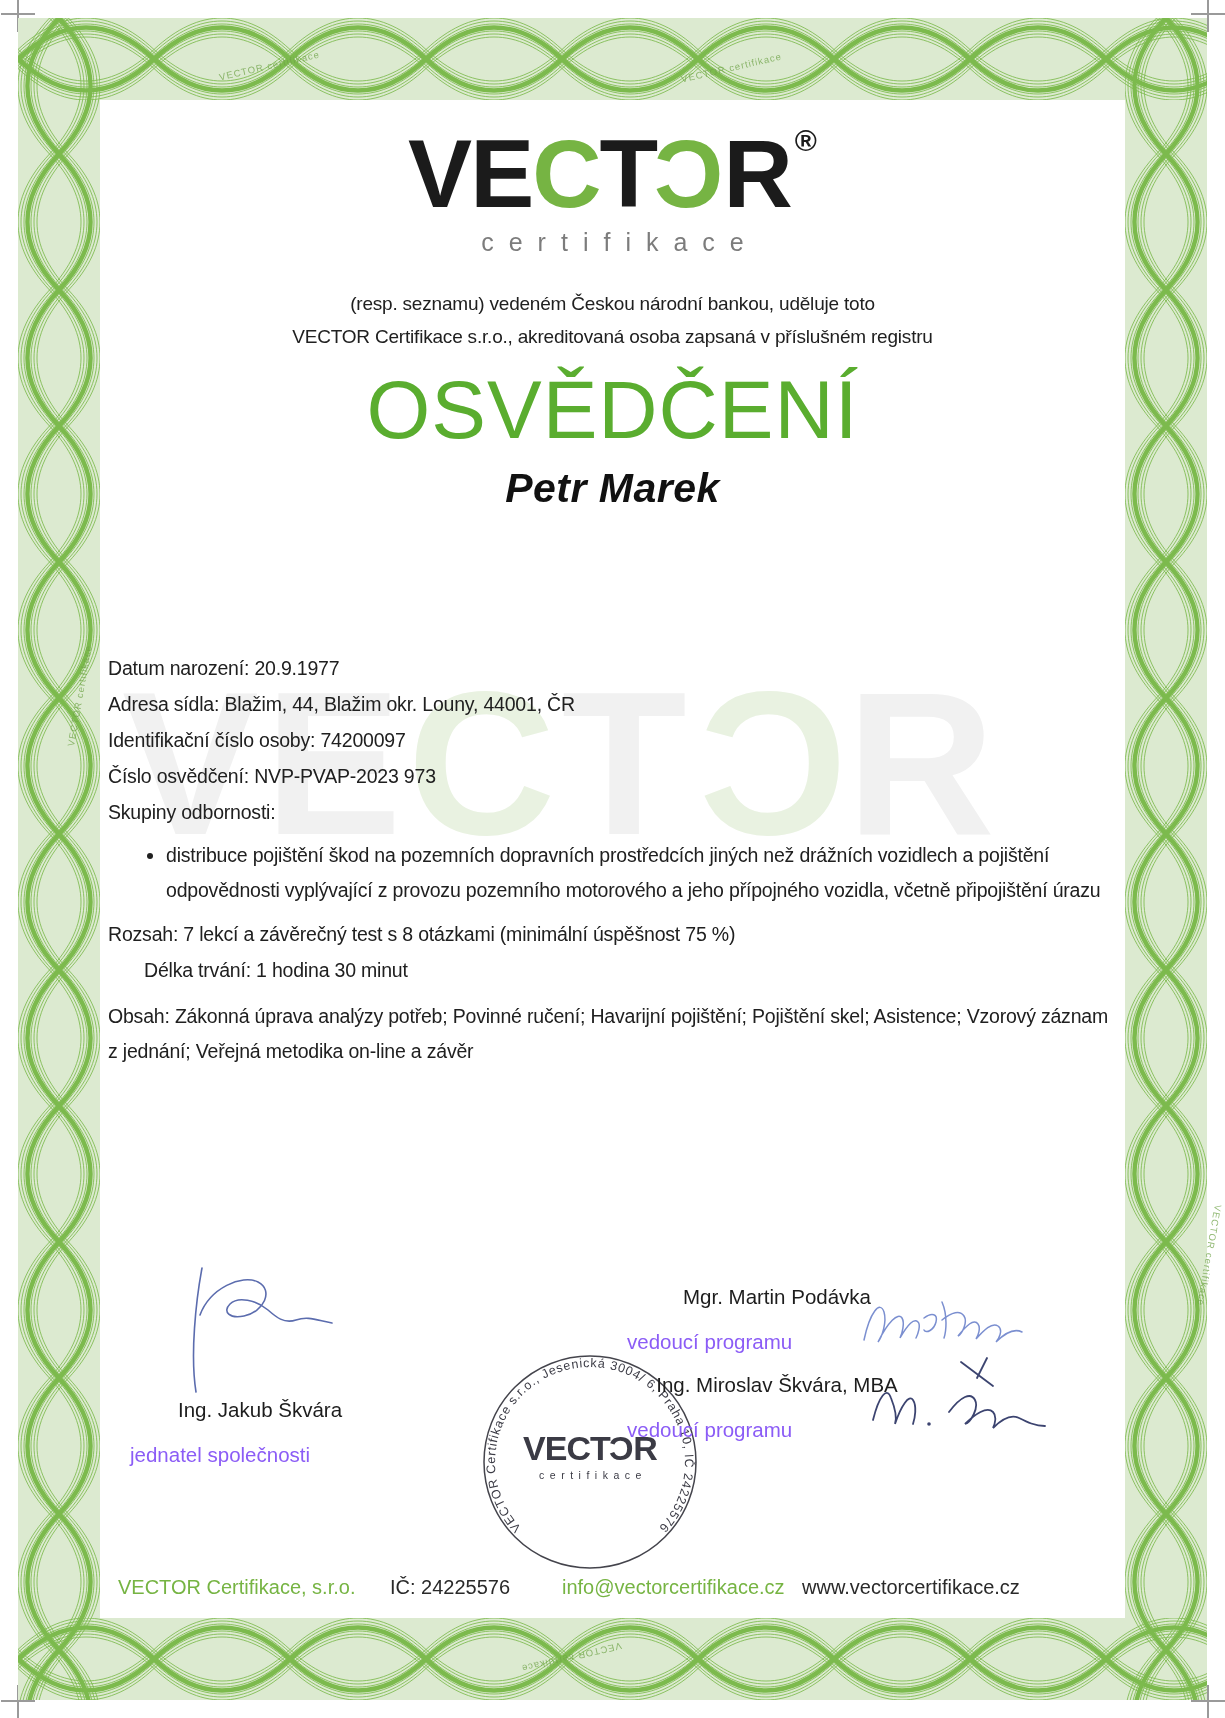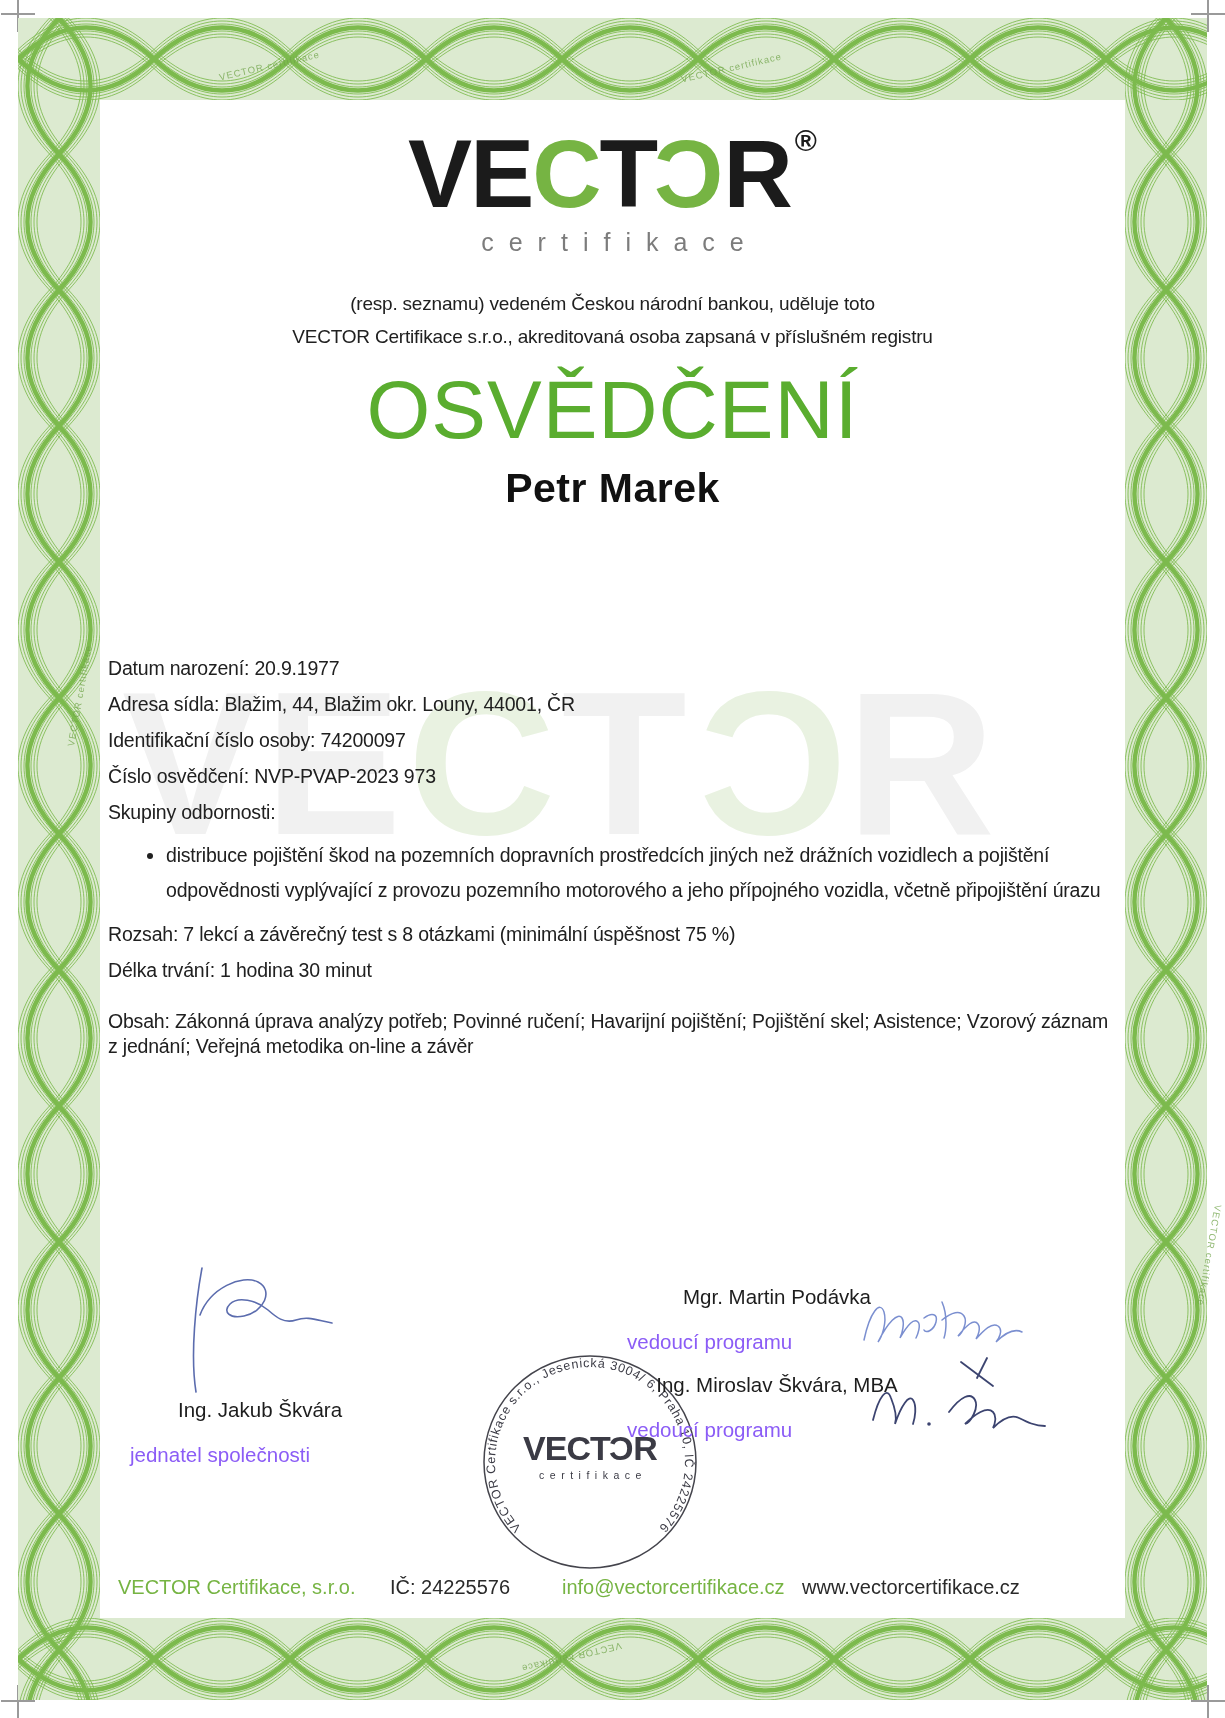--- a/index.html
+++ b/index.html
@@ -40,31 +40,31 @@
 
   .top-block{position:relative;z-index:1;text-align:center;padding-top:26px;}
   .logo{font-size:96px;font-weight:bold;line-height:1;letter-spacing:-2px;color:#1b1b1b;white-space:nowrap;}
   .logo .g{color:var(--logo-green);}
   .lt.m{display:inline-block;transform:scaleX(-1);}
   .reg{display:inline-block;font-size:30px;font-weight:bold;color:#1b1b1b;transform:translateY(-56px);letter-spacing:0;margin-left:4px;}
   .logo-sub{margin-top:6px;font-size:25px;color:var(--gray);letter-spacing:15px;padding-left:15px;}
   .issuer{margin-top:30px;font-size:19px;line-height:33px;letter-spacing:-.2px;}
   .title{margin-top:16px;font-size:82px;line-height:1;font-weight:400;color:var(--brand-green);letter-spacing:1px;}
   .subtitle{margin-top:30px;font-size:19px;line-height:34px;letter-spacing:-.2px;}
-  .holder{margin-top:14px;font-size:41px;font-weight:bold;letter-spacing:.5px;color:#111;}
+  .holder{margin-top:14px;font-size:41px;font-weight:bold;letter-spacing:.5px;color:#111;font-style:italic;}
 
   .details{position:absolute;left:8px;top:558px;right:6px;z-index:1;font-size:19.5px;letter-spacing:-.2px;}
   .row{line-height:20px;margin-bottom:16px;}
   .row.first{margin-bottom:29px;}
   .row b{letter-spacing:-.1px;}
   .details ul{margin:13px 0 0 0;padding-left:58px;}
   .details li{line-height:34.5px;padding-right:14px;}
   .rozsah{margin-top:17px;line-height:20px;}
-  .delka{margin-top:16px;line-height:20px;}
-  .obsah{margin-top:29px;line-height:25px;padding-right:4px;}
+  .delka{margin-top:16px;line-height:20px;margin-left:36px;}
+  .obsah{margin-top:19px;line-height:35px;padding-right:4px;}
 
   
   .abs{position:absolute;z-index:1;}
   .sig-name{font-size:20.5px;line-height:24px;text-align:center;color:#1d1d1d;}
   .sig-role{font-size:20.5px;margin-top:21px;text-align:left;color:#8b5cf6;}
   .stamp{left:375px;top:1247px;width:230px;height:230px;}
   .stamp svg{position:absolute;left:0;top:0;}
   .stamp-logo{position:absolute;left:0;right:0;top:84px;text-align:center;color:#3b3b45;}
   .stamp-logo .big{font-size:34px;font-weight:bold;letter-spacing:-1px;line-height:1;}
   .stamp-logo .big .g{color:#3b3b45;}

